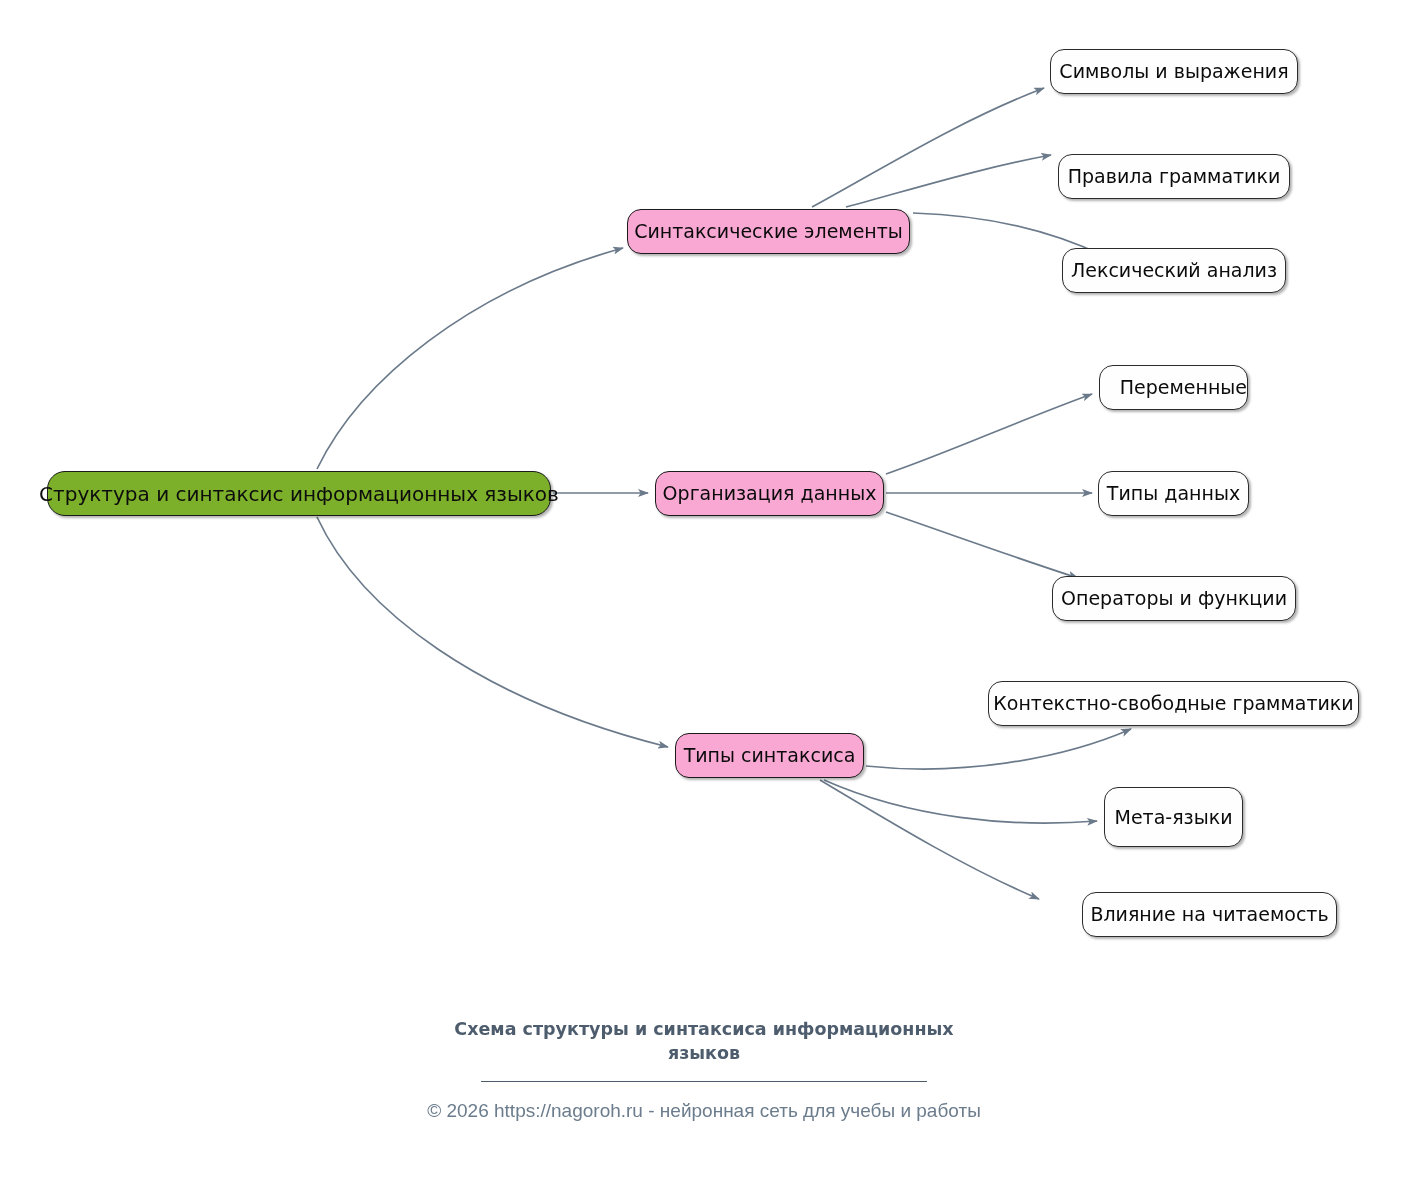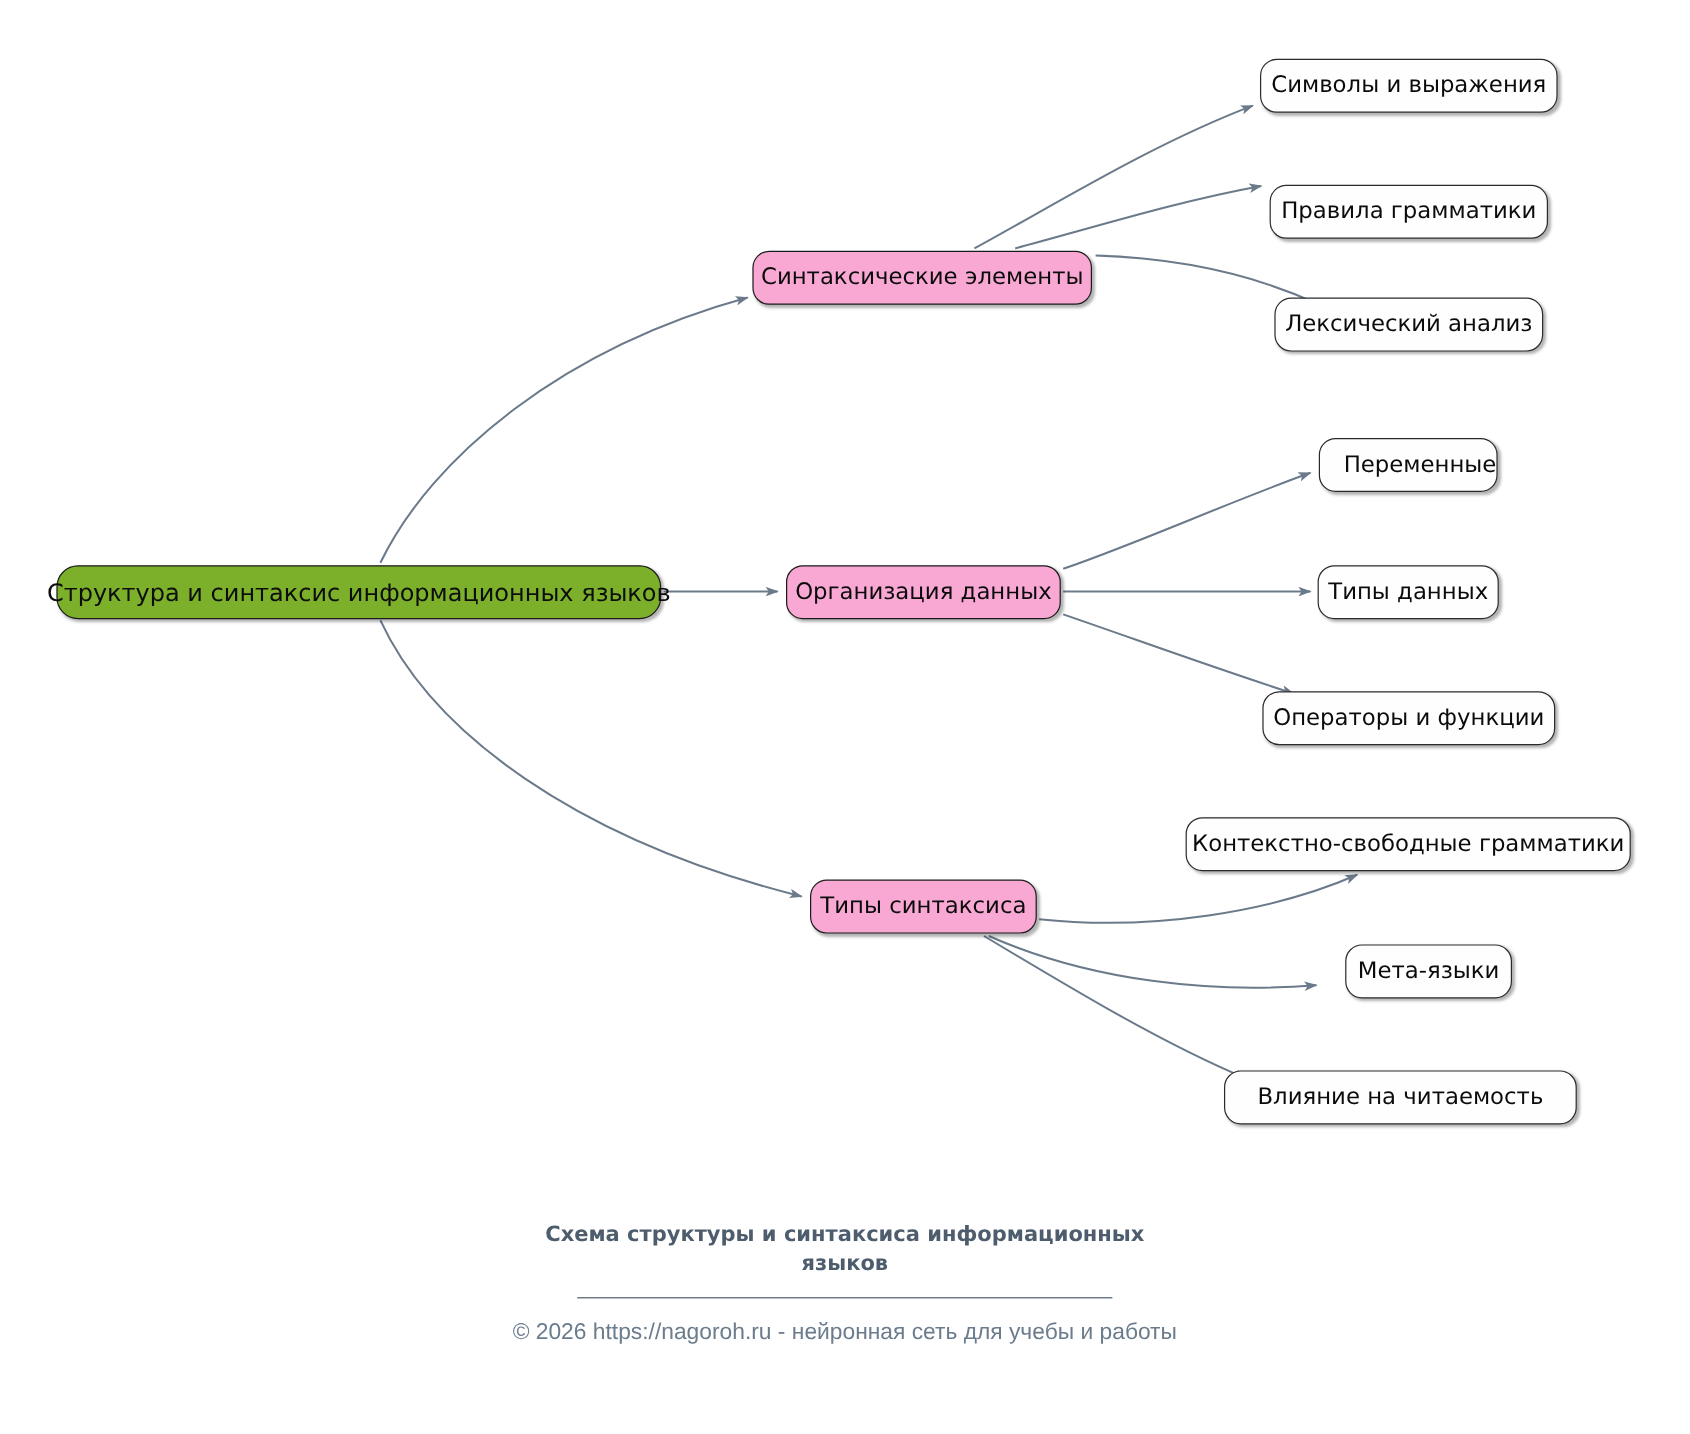--- a/index.html
+++ b/index.html
@@ -149,24 +149,24 @@
   <div class="node node-leaf" style="left:1052px; top:576px; width:244px; height:45px;">
     <span>Операторы и функции</span>
   </div>
 
   <div class="node node-branch" style="left:675px; top:733px; width:189px; height:45px;">
     <span>Типы синтаксиса</span>
   </div>
   <div class="node node-leaf" style="left:988px; top:681px; width:371px; height:45px;">
     <span>Контекстно-свободные грамматики</span>
   </div>
-  <div class="node node-leaf" style="left:1104px; top:787px; width:139px; height:45px;margin-left:17px;">
+  <div class="node node-leaf" style="left:1104px; top:787px; width:139px; height:60px;">
     <span>Мета-языки</span>
   </div>
-  <div class="node node-leaf" style="left:1020px; top:892px; width:294px; height:45px;text-align:right;">
+  <div class="node node-leaf" style="left:1082px; top:892px; width:255px; height:45px;text-align:right;">
     <span>Влияние на читаемость</span>
   </div>
 
 </div>
 
 <div id="footer-block">
   <div id="caption-title">Схема структуры и синтаксиса информационных языков</div>
   <div id="footer-divider"></div>
   <div id="footer-credit">© 2026 https://nagoroh.ru - нейронная сеть для учебы и работы</div>
 </div>

